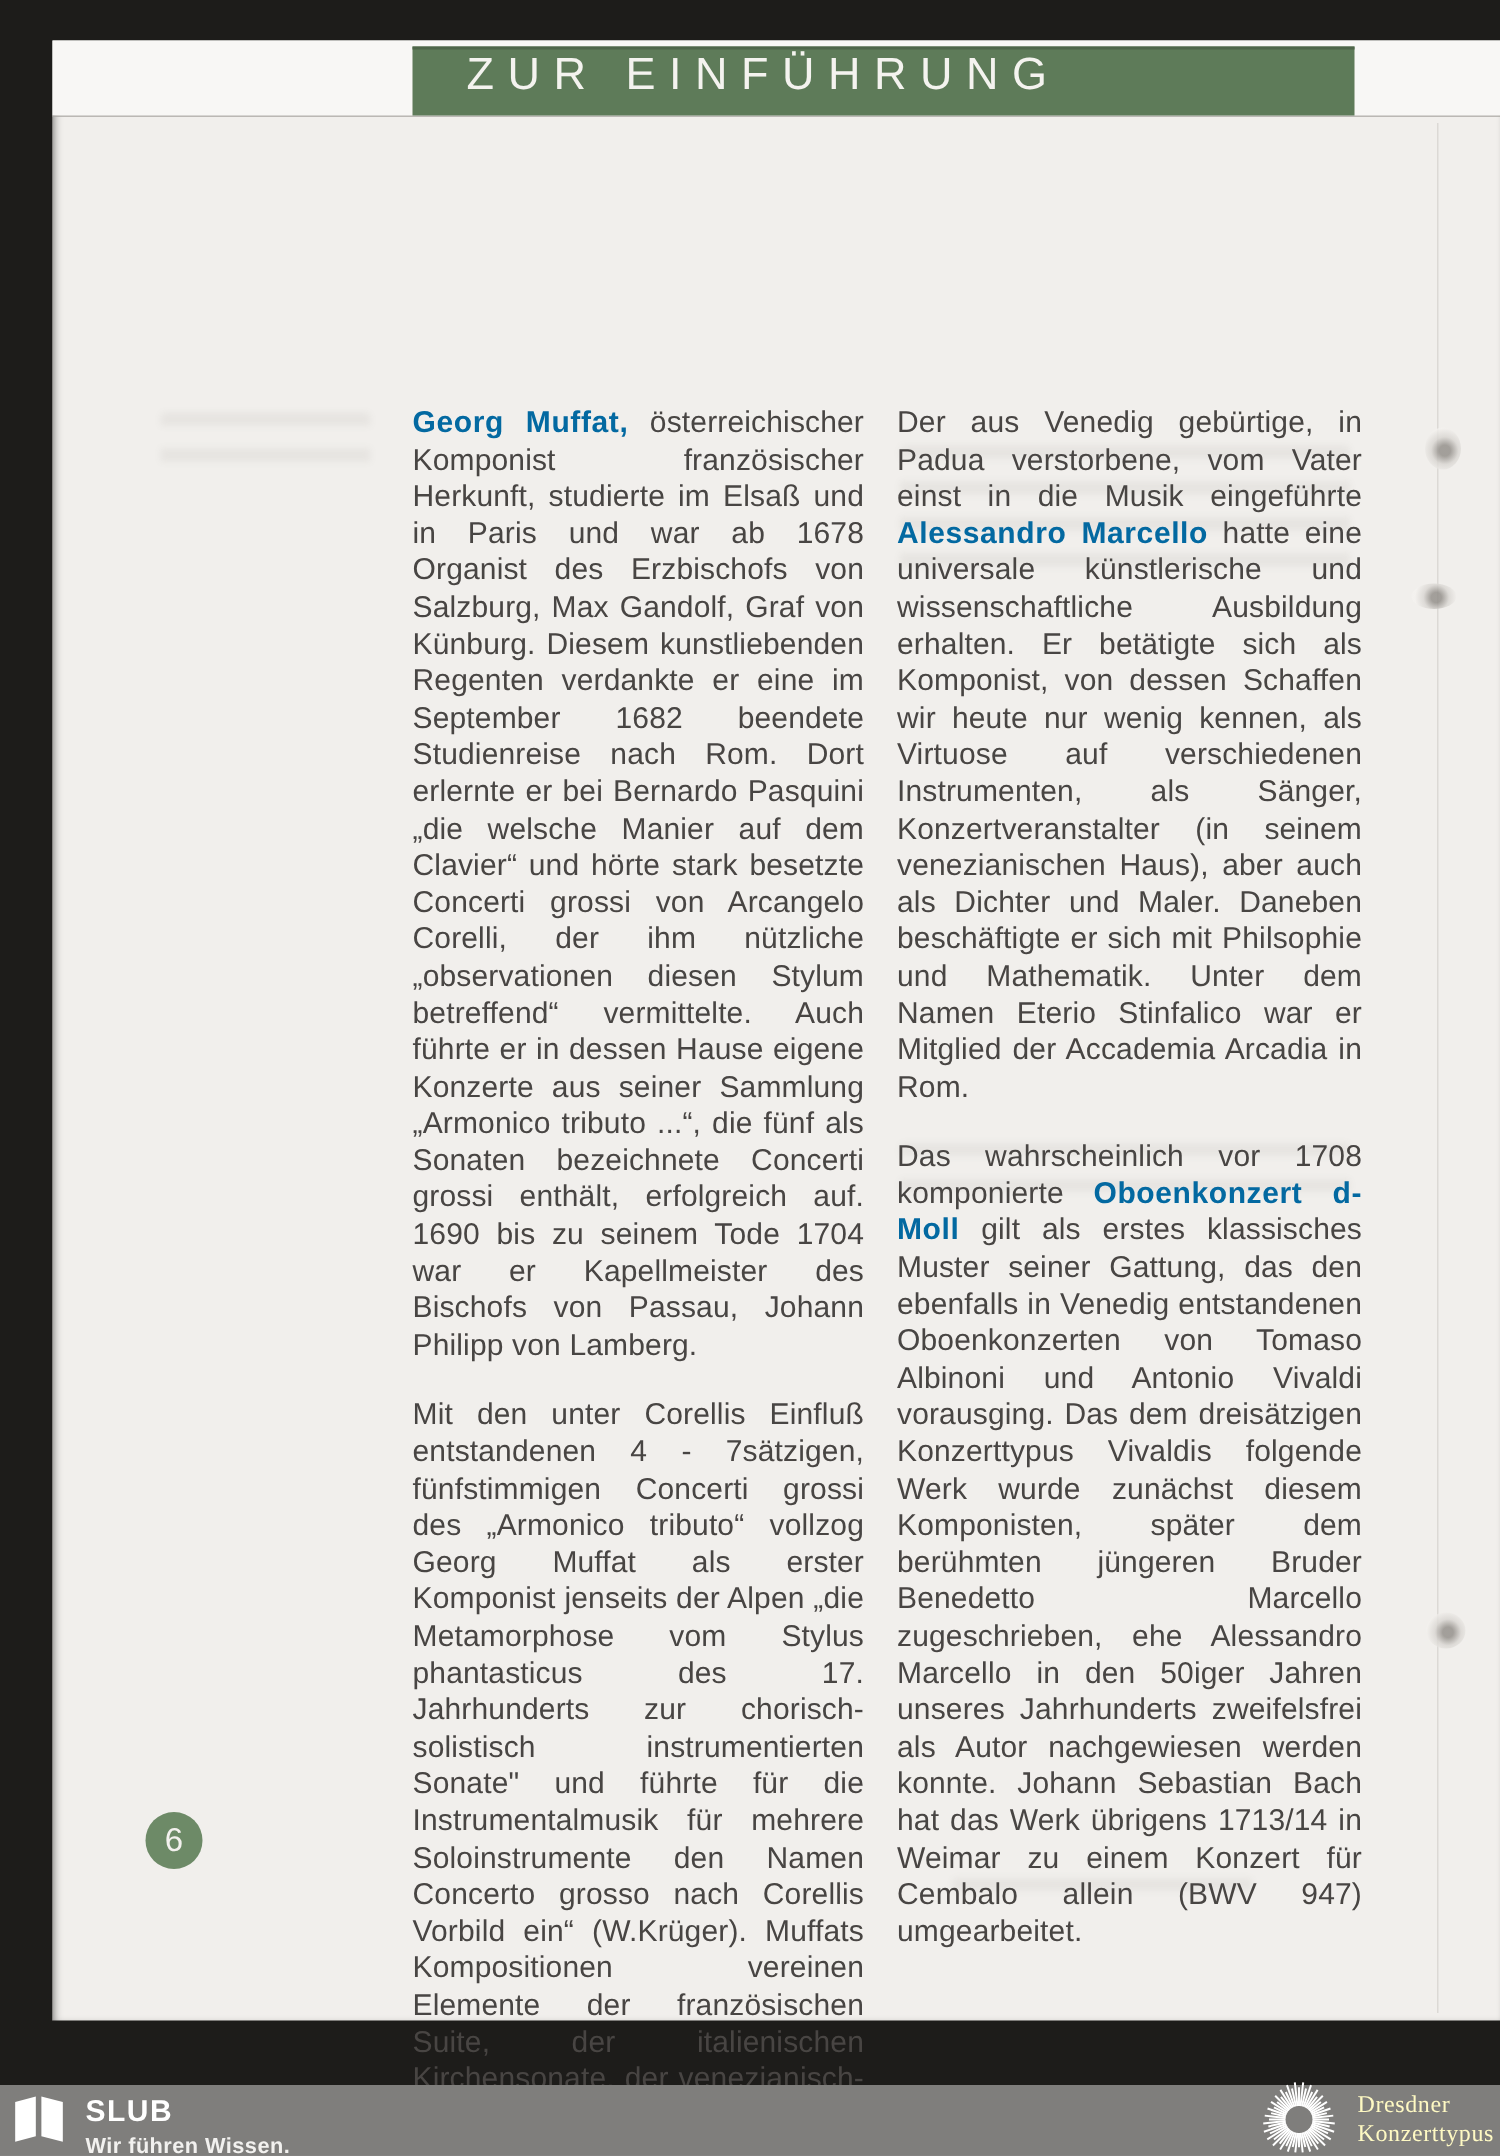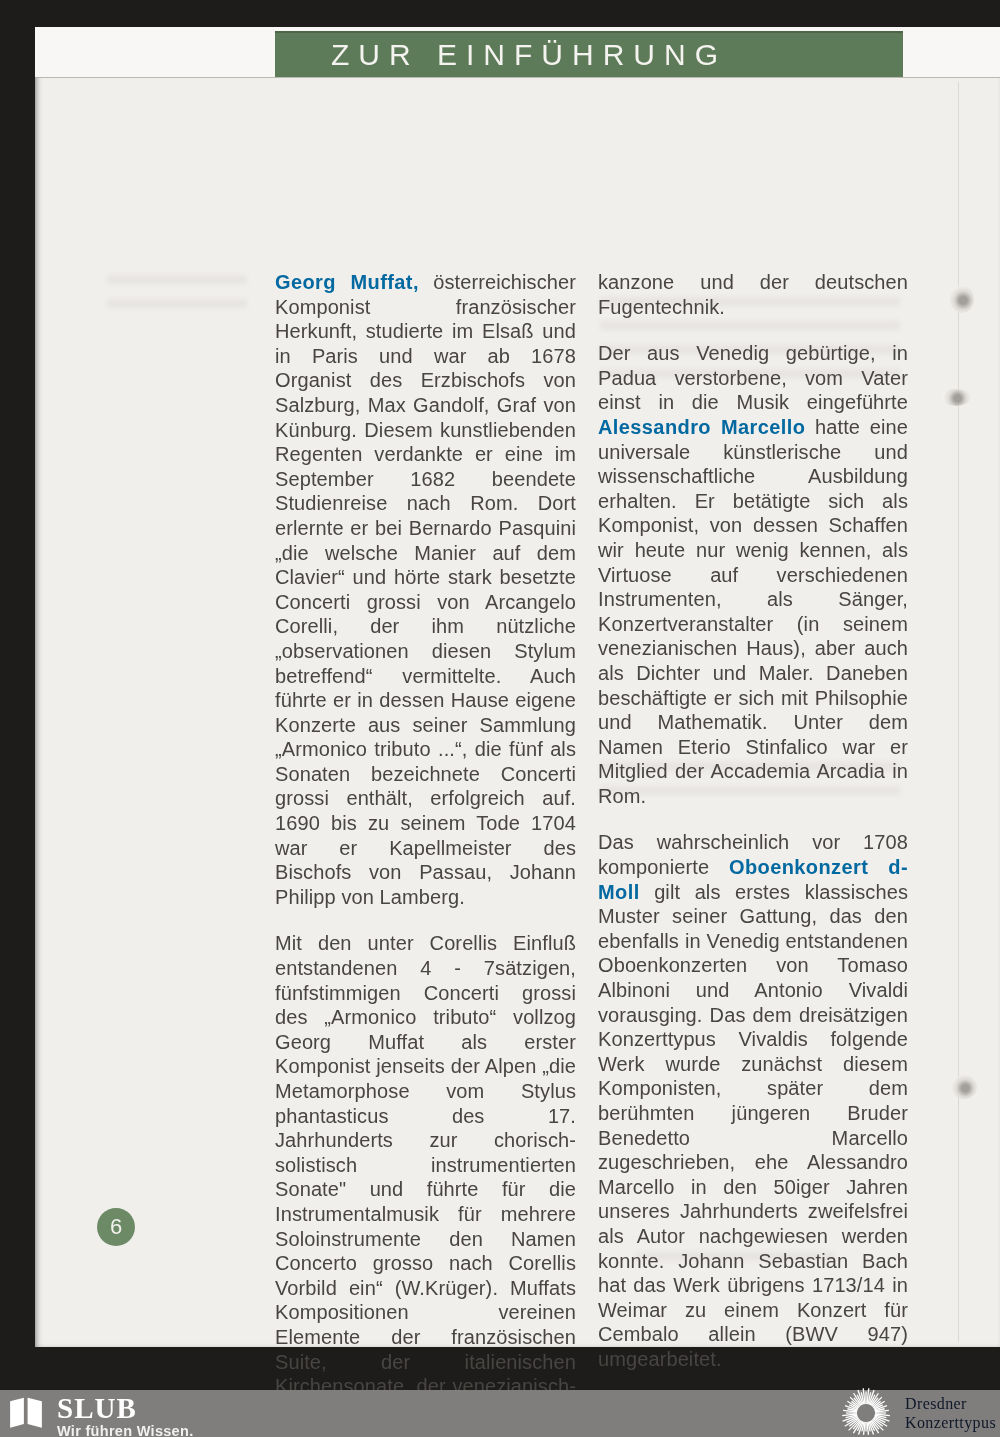--- a/index.html
+++ b/index.html
@@ -18,21 +18,21 @@
     position:absolute;left:0;top:0;width:100%;height:50px;
     background:#f8f7f5;
   }
   .masthead-line{
     position:absolute;left:0;top:50px;width:100%;height:1px;
     background:#a8a5a1;opacity:.75;
   }
   .title-band{
     position:absolute;left:240px;top:4px;width:628px;height:46px;
     background:#5e7b59;border-top:2px solid #4e6549;
-    display:flex;align-items:center;box-sizing:border-box;padding-left:56px;
+    display:flex;align-items:flex-start;box-sizing:border-box;padding-left:36px;
   }
   .title-band h1{
     margin:0;font-weight:300;font-size:30px;letter-spacing:9px;
     color:#f4f3ef;font-family:"Liberation Sans",sans-serif;
   }
   
   .col{position:absolute;top:243px;}
   .col-left{left:240px;width:301px;}
   .col-right{left:563px;width:310px;}
   .para{
@@ -72,31 +72,31 @@
   .h3{left:916px;top:1048px;width:26px;height:24px;}
   
   .footer{
     position:absolute;left:0;top:1390px;width:1000px;height:47px;
     background:#7f7e7c;
   }
   .slub{position:absolute;left:8px;top:4px;display:flex;}
   .book-icon{width:36px;height:34px;margin-right:13px;margin-top:2px;}
   .slub-text{display:flex;flex-direction:column;}
   .slub-name{
-    font-family:Liberation Serif, serif;font-weight:700;font-size:29px;
+    font-family:Liberation Sans, sans-serif;font-weight:700;font-size:20px;
     color:#ffffff;line-height:28px;letter-spacing:1px;
   }
   .slub-tagline{
     font-size:14.5px;font-weight:700;color:#f2f1ef;margin-top:1px;letter-spacing:.3px;
   }
   .phil{position:absolute;left:837px;top:0;height:47px;}
   .phil-sun{position:absolute;left:0;top:-6px;}
   .phil-text{
     position:absolute;left:68px;top:4px;
-    font-family:"Liberation Serif",serif;font-size:16px;line-height:19px;color:#0f172a;
+    font-family:"Liberation Serif",serif;font-size:16px;line-height:19px;color:#fef9c3;
     letter-spacing:.4px;
   }
 </style>
 </head>
 <body>
 
 <div class="page">
 
   <div class="masthead-strip"></div>
   <div class="masthead-line"></div>
@@ -112,21 +112,20 @@
   <div class="fold-line"></div>
   <div class="hole h1"></div>
   <div class="hole h2"></div>
   <div class="hole h3"></div>
 
   <div class="col col-left">
       <p class="para"><span class="b">Georg Muffat,</span><span> österreichischer Komponist französischer Herkunft, studierte im Elsaß und in Paris und war ab 1678 Organist des Erzbischofs von Salzburg, Max Gandolf, Graf von Künburg. Diesem kunstliebenden Regenten verdankte er eine im September 1682 beendete Studienreise nach Rom. Dort erlernte er bei Bernardo Pasquini „die welsche Manier auf dem Clavier“ und hörte stark besetzte Concerti grossi von Arcangelo Corelli, der ihm nützliche „observationen diesen Stylum betreffend“ vermittelte. Auch führte er in dessen Hause eigene Konzerte aus seiner Sammlung „Armonico tributo ...“, die fünf als Sonaten bezeichnete Concerti grossi enthält, erfolgreich auf. 1690 bis zu seinem Tode 1704 war er Kapellmeister des Bischofs von Passau, Johann Philipp von Lamberg.</span></p>
       <p class="para"><span>Mit den unter Corellis Einfluß entstandenen 4 - 7sätzigen, fünfstimmigen Concerti grossi des „Armonico tributo“ vollzog Georg Muffat als erster Komponist jenseits der Alpen „die Metamorphose vom Stylus phantasticus des 17. Jahrhunderts zur chorisch-solistisch instrumentierten Sonate" und führte für die Instrumentalmusik für mehrere Soloinstrumente den Namen Concerto grosso nach Corellis Vorbild ein“ (W.Krüger). Muffats Kompositionen vereinen Elemente der französischen Suite, der italienischen Kirchensonate, der venezianisch-österreichischen Orchester-</span></p>
     </div>
   <div class="col col-right">
-      <p class="para"><span>kanzone und der deutschen Fugentechnik.</span></p>
       <p class="para"><span>Der aus Venedig gebürtige, in Padua verstorbene, vom Vater einst in die Musik eingeführte </span><span class="b">Alessandro Marcello</span><span> hatte eine universale künstlerische und wissenschaftliche Ausbildung erhalten. Er betätigte sich als Komponist, von dessen Schaffen wir heute nur wenig kennen, als Virtuose auf verschiedenen Instrumenten, als Sänger, Konzertveranstalter (in seinem venezianischen Haus), aber auch als Dichter und Maler. Daneben beschäftigte er sich mit Philsophie und Mathematik. Unter dem Namen Eterio Stinfalico war er Mitglied der Accademia Arcadia in Rom.</span></p>
       <p class="para"><span>Das wahrscheinlich vor 1708 komponierte </span><span class="b">Oboenkonzert d-Moll</span><span> gilt als erstes klassisches Muster seiner Gattung, das den ebenfalls in Venedig entstandenen Oboenkonzerten von Tomaso Albinoni und Antonio Vivaldi vorausging. Das dem dreisätzigen Konzerttypus Vivaldis folgende Werk wurde zunächst diesem Komponisten, später dem berühmten jüngeren Bruder Benedetto Marcello zugeschrieben, ehe Alessandro Marcello in den 50iger Jahren unseres Jahrhunderts zweifelsfrei als Autor nachgewiesen werden konnte. Johann Sebastian Bach hat das Werk übrigens 1713/14 in Weimar zu einem Konzert für Cembalo allein (BWV 947) umgearbeitet.</span></p>
     </div>
 
   <div class="page-circle">
     <span>6</span>
   </div>
 </div>
 
 <div class="footer">

